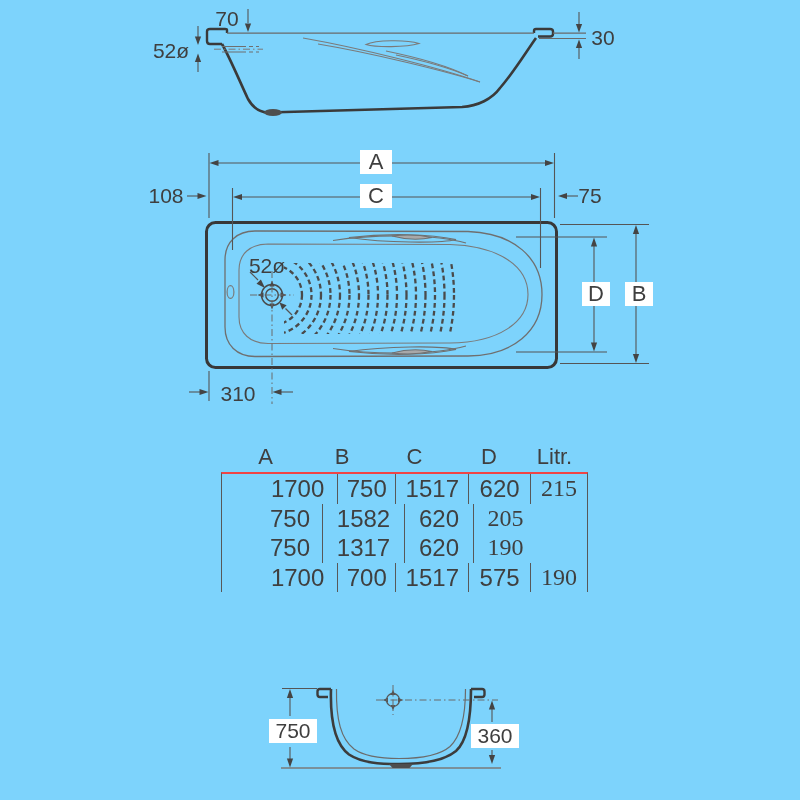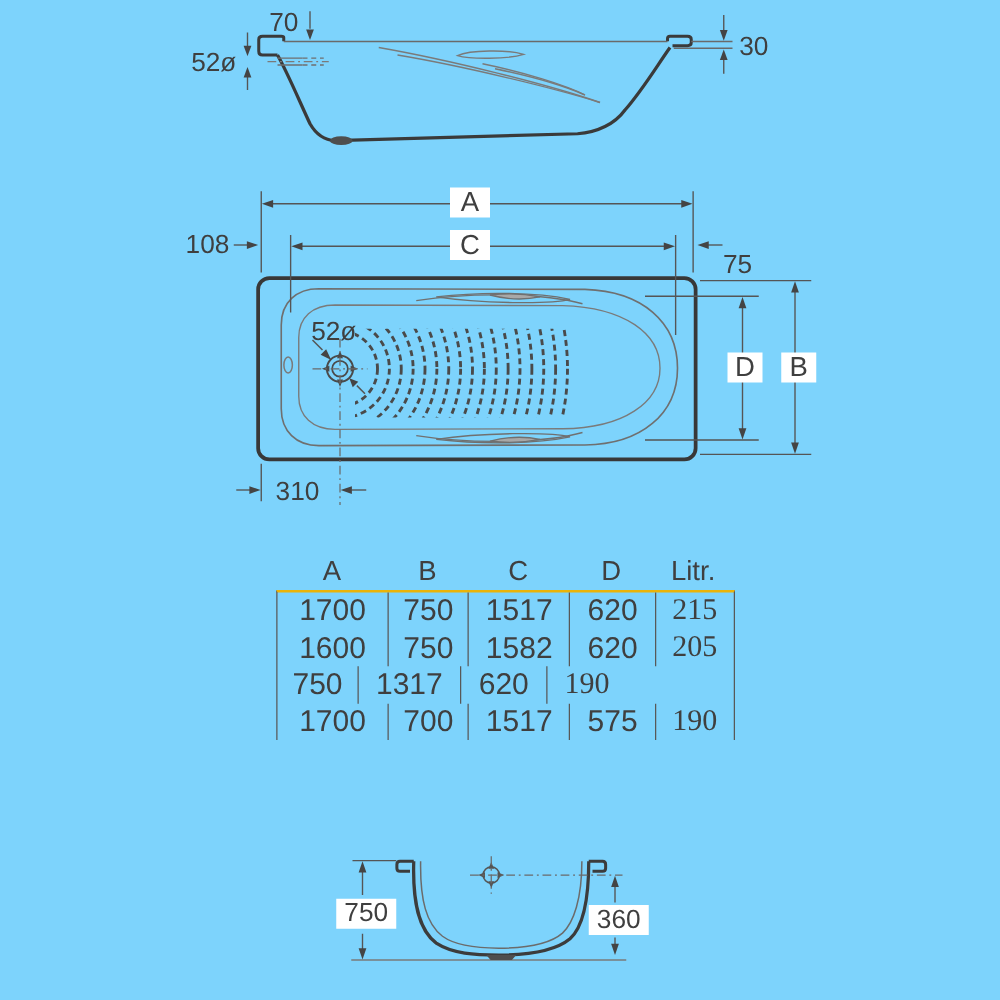--- a/index.html
+++ b/index.html
@@ -7,21 +7,21 @@
          font-family:"Liberation Sans", sans-serif;color:#3f3f3f;}
   .stage svg{position:absolute;left:0;top:0;}
   .lbl{position:absolute;text-align:center;font-size:21px;color:#3f3f3f;line-height:24px;
        white-space:nowrap;}
   .lbl.onln{background:#fff;padding:0 2px;}
   .letter{font-size:22px;}
   
   .dimtable{position:absolute;left:221px;top:443px;width:367px;}
   .thead{display:flex;height:29px;font-size:22px;}
   .thead .hc{text-align:center;line-height:28px;}
-  .tbody{border-top:2px solid #eab308;border-left:1.6px solid #585858;border-right:1.6px solid #585858;}
+  .tbody{border-top:2px solid #ef4444;border-left:1.6px solid #585858;border-right:1.6px solid #585858;padding-left:36px;}
   .trow{display:flex;height:29.5px;font-size:24px;}
   .trow .tc{text-align:center;line-height:29px;border-right:1.6px solid #585858;}
   .trow .tc:last-child{border-right:none;font-family:Liberation Serif, serif;}
   .w0{width:89px;}.w1{width:64px;}.w2{width:81px;}.w3{width:68px;}.w4{width:63px;}
 </style>
 </head>
 <body>
 
 <div class="stage">
 
@@ -205,21 +205,21 @@
   </g>
 </svg>
 
 <div class="lbl" style="left:209px;top:7px;width:36px;">70</div>
 <div class="lbl" style="left:148px;top:39px;width:46px;">52ø</div>
 <div class="lbl" style="left:585px;top:26px;width:36px;">30</div>
 
 <div class="lbl onln letter" style="left:360px;top:150px;width:28px;">A</div>
 <div class="lbl onln letter" style="left:360px;top:184px;width:28px;">C</div>
 <div class="lbl" style="left:144px;top:184px;width:44px;">108</div>
-<div class="lbl" style="left:576px;top:200px;width:28px;">75</div>
+<div class="lbl" style="left:576px;top:184px;width:28px;">75</div>
 <div class="lbl onln letter" style="left:582px;top:282px;width:24px;">D</div>
 <div class="lbl onln letter" style="left:625px;top:282px;width:24px;">B</div>
 <div class="lbl" style="left:244px;top:254px;width:46px;">52ø</div>
 <div class="lbl" style="left:216px;top:382px;width:44px;">310</div>
 
 <div class="lbl onln" style="left:269px;top:719px;width:44px;">750</div>
 <div class="lbl onln" style="left:471px;top:724px;width:44px;">360</div>
 
 <div class="dimtable">
   <div class="thead">
@@ -231,21 +231,20 @@
   </div>
   <div class="tbody">
     <div class="trow">
       <div class="tc w0">1700</div>
       <div class="tc w1">750</div>
       <div class="tc w2">1517</div>
       <div class="tc w3">620</div>
       <div class="tc w4">215</div>
     </div>
     <div class="trow">
-      <div class="tc w0">1600</div>
       <div class="tc w1">750</div>
       <div class="tc w2">1582</div>
       <div class="tc w3">620</div>
       <div class="tc w4">205</div>
     </div>
     <div class="trow">
       <div class="tc w1">750</div>
       <div class="tc w2">1317</div>
       <div class="tc w3">620</div>
       <div class="tc w4">190</div>

